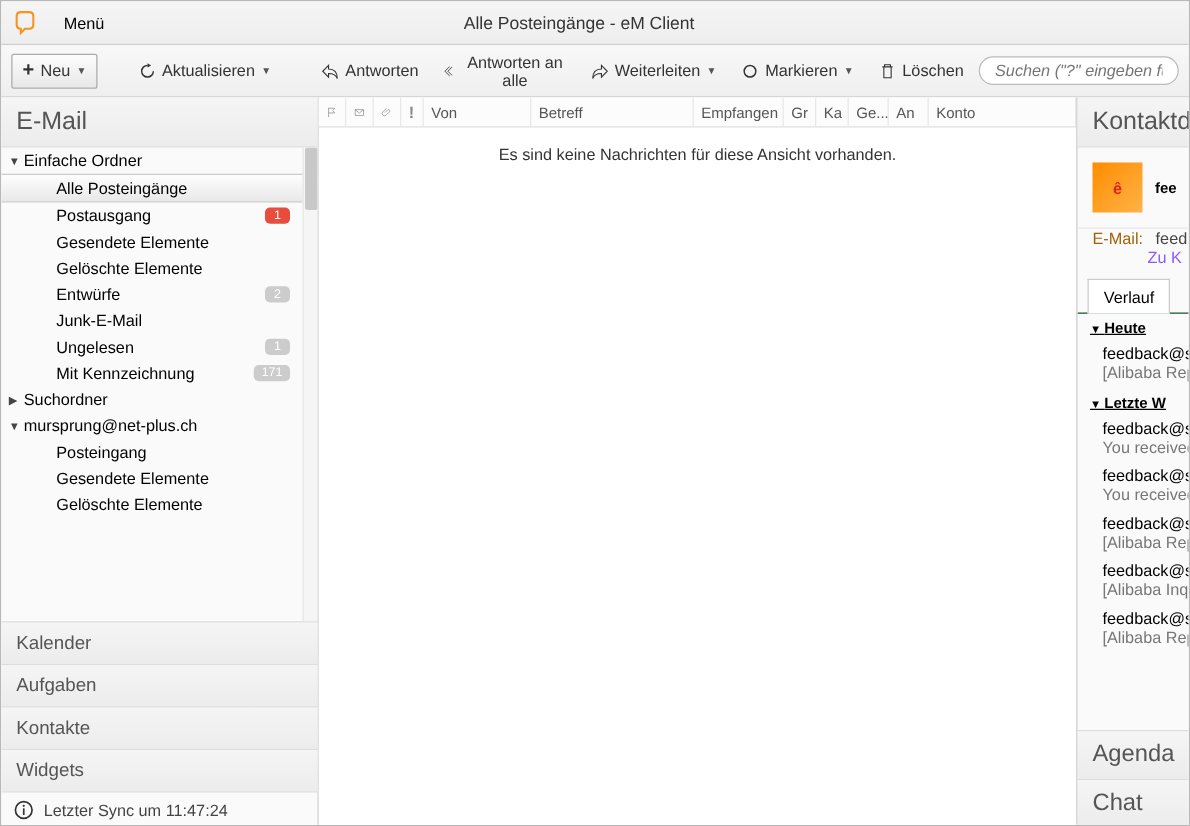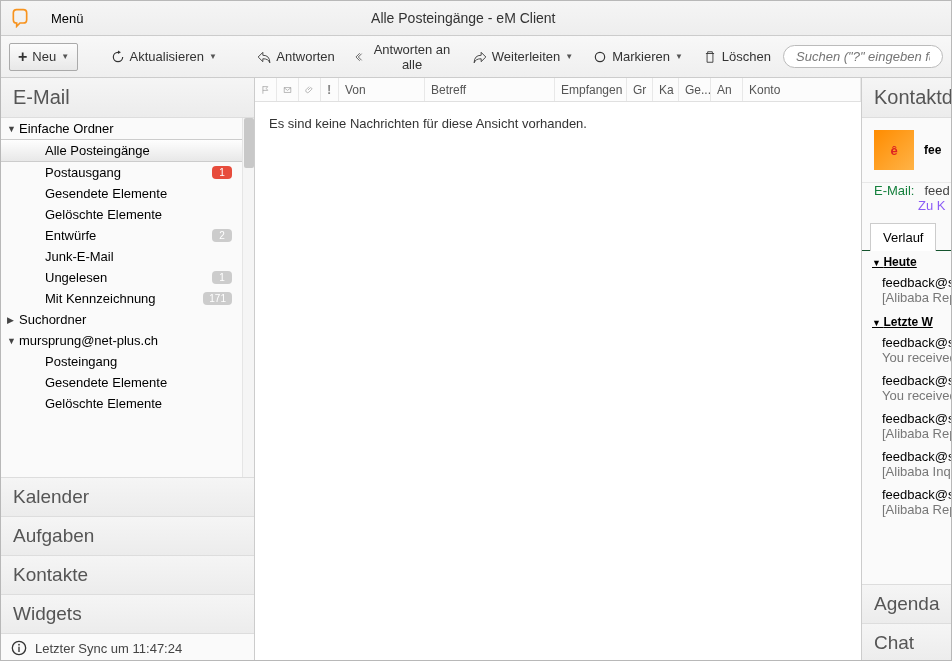--- a/index.html
+++ b/index.html
@@ -23,26 +23,26 @@
 .tree-scroll{width:12px;position:absolute;right:0;top:0;bottom:0;background:#f5f5f5;border-left:1px solid #e5e5e5;}
 .tree-thumb{position:absolute;width:10px;left:1px;top:0;height:50px;background:#c8c8c8;border-radius:2px;}
 .tree-item{display:flex;align-items:center;padding:3px 8px 3px 16px;cursor:pointer;position:relative;}
 .tree-item.l0{font-weight:400;padding-left:18px;}
 .tree-item.l1{padding-left:44px;}
 .tree-item.selected{background:linear-gradient(#fefefe,#e8e8e8);border:1px solid #ccc;border-left:none;border-right:none;}
 .tree-arrow{position:absolute;left:6px;font-size:9px;color:#444;}
 .tree-arrow.right{transform:none;}
 .badge{margin-left:auto;margin-right:14px;font-size:10px;padding:1px 6px;border-radius:4px;background:#ccc;color:#fff;min-width:20px;text-align:center;}
 .badge.red{background:#e74c3c;}
-.nav-btn{font-size:19px;color:#555;padding:8px 12px;border-top:1px solid #ddd;background:linear-gradient(#f5f5f5,#ececec);cursor:pointer;font-weight:400;}
+.nav-btn{font-size:15px;color:#555;padding:8px 12px;border-top:1px solid #ddd;background:linear-gradient(#f5f5f5,#ececec);cursor:pointer;font-weight:400;}
 .sync-status{border-top:1px solid #ddd;padding:6px 10px;display:flex;align-items:center;gap:8px;color:#444;font-size:12px;}
 .content{flex:1;display:flex;flex-direction:column;background:#fff;}
 .col-headers{display:flex;height:24px;border-bottom:1px solid #e0e0e0;background:#fcfcfc;}
 .col{border-right:1px solid #e8e8e8;padding:3px 6px;color:#555;font-size:12px;display:flex;align-items:center;overflow:hidden;}
-.empty-msg{padding:14px;color:#333;}
+.empty-msg{text-align:center;padding:14px;color:#333;}
 .right-panel{width:90px;border-left:1px solid #ccc;display:flex;flex-direction:column;overflow:hidden;background:#fafafa;}
 .rp-hdr{font-size:20px;color:#555;padding:8px 12px;border-bottom:1px solid #ddd;background:linear-gradient(#f5f5f5,#ececec);white-space:nowrap;font-weight:400;}
 .contact-card{padding:12px;display:flex;align-items:center;gap:10px;border-bottom:1px solid #e8e8e8;}
 .avatar{width:40px;height:40px;background:linear-gradient(135deg,#ff8c00,#ffb347);display:flex;align-items:center;justify-content:center;color:#d22;font-weight:bold;flex-shrink:0;}
 .contact-name{font-weight:600;font-size:12px;white-space:nowrap;}
 .contact-meta{padding:0 12px 10px;color:#999;font-size:12px;white-space:nowrap;}
 .contact-meta span{color:#444;}
 .tab-row{display:flex;border-bottom:1px solid #14532d;}
 .tab{padding:6px 12px;border:1px solid #ccc;border-bottom:none;background:#fff;margin-bottom:-1px;margin-left:8px;cursor:pointer;white-space:nowrap;}
 .hist-group{padding:4px 10px;font-weight:bold;white-space:nowrap;font-size:12px;text-decoration:underline;}
@@ -224,21 +224,21 @@
     <div class="empty-msg">Es sind keine Nachrichten für diese Ansicht vorhanden.</div>
   </div>
 
   <div class="right-panel">
     <div class="rp-hdr">Kontaktd</div>
     <div class="contact-card">
       <div class="avatar">ê</div>
       <div class="contact-name">fee</div>
     </div>
     <div class="contact-meta">
-      <span style="color:#15803d">E-Mail:</span>&nbsp;&nbsp;&nbsp;<span>feed</span><br>
+      <span style="color:#a16207">E-Mail:</span>&nbsp;&nbsp;&nbsp;<span>feed</span><br>
       <span style="color:#8b5cf6;margin-left:44px">Zu K</span>
     </div>
     <div class="tab-row">
       <div class="tab">Verlauf</div>
     </div>
     <div style="overflow:hidden;">
       <div class="hist-group">Heute</div>
       <div class="hist-item"><span>feedback@s</span><span class="sub">[Alibaba Rep</span></div>
       <div class="hist-group">Letzte W</div>
       <div class="hist-item"><span>feedback@s</span><span class="sub">You received</span></div>

